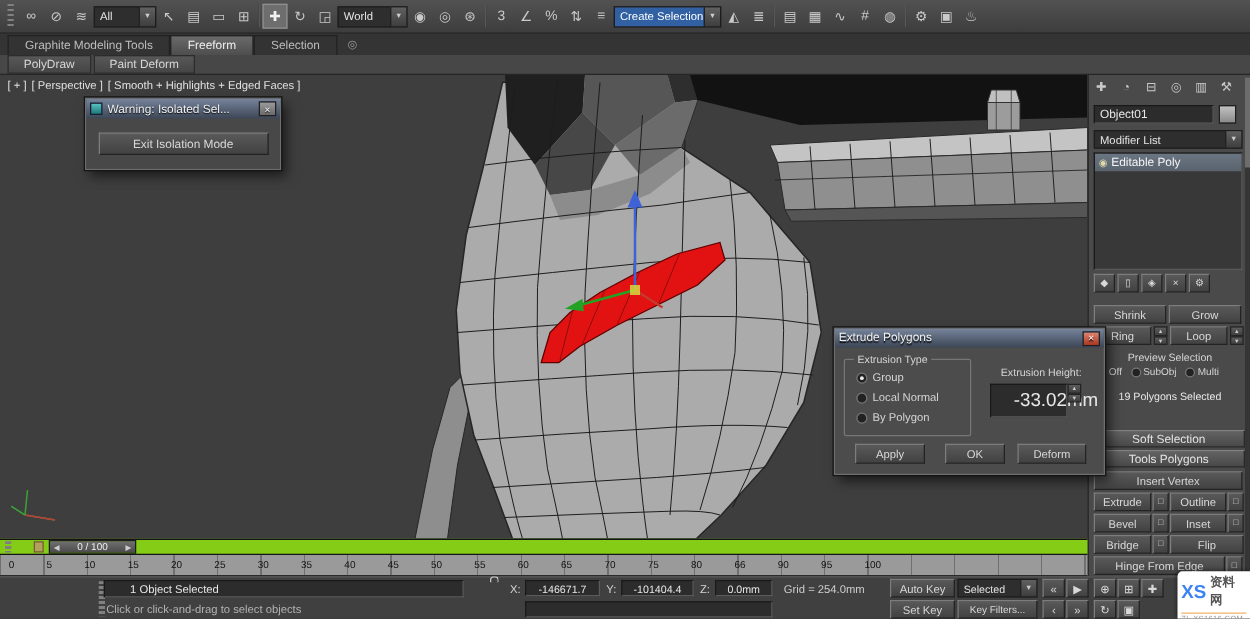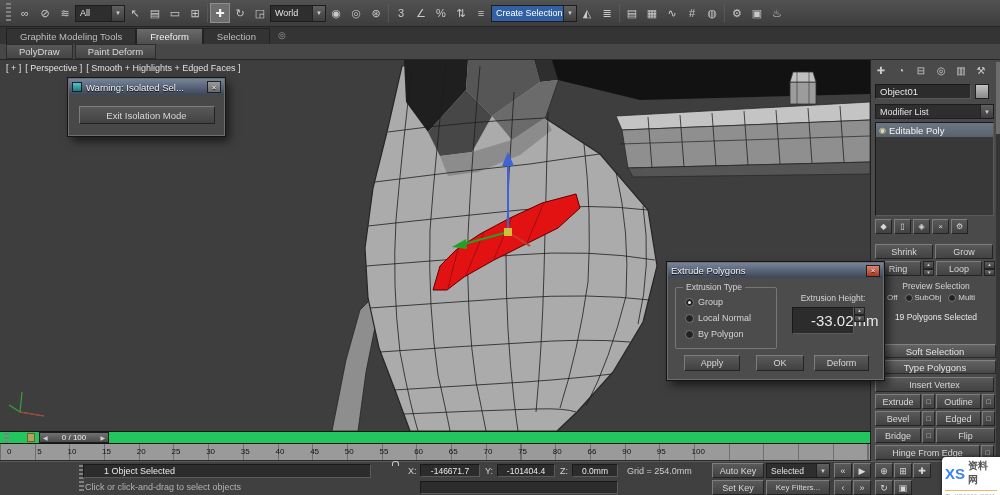--- a/index.html
+++ b/index.html
@@ -256,49 +256,49 @@
   <div class="abs" style="left:6px;top:233px;display:flex;gap:7px;align-items:center">
     <span class="radio on" style="width:8px;height:8px"></span>
     <span class="rlabel" style="font-size:8px;margin-left:-5px">Off</span>
     <span class="radio" style="width:8px;height:8px"></span>
     <span class="rlabel" style="font-size:8px;margin-left:-5px">SubObj</span>
     <span class="radio" style="width:8px;height:8px"></span>
     <span class="rlabel" style="font-size:8px;margin-left:-5px">Multi</span>
   </div>
   <div class="abs rlabel" style="left:0;top:252px;width:130px;text-align:center;font-size:8.5px;color:#e8e8e8">19 Polygons Selected</div>
   <div class="abs rollout" style="left:3px;top:284px;width:122px;height:14px">Soft Selection</div>
-  <div class="abs rollout" style="left:3px;top:300px;width:122px;height:14px">Type Polygons</div>
+  <div class="abs rollout" style="left:3px;top:300px;width:122px;height:14px">Tools Polygons</div>
   <div class="abs btn3d" style="left:4px;top:317px;width:119px;height:15px">Insert Vertex</div>
   <div class="abs" style="left:4px;top:334px;display:flex;gap:1px">
     <span class="btn3d" style="width:46px;height:15px">Extrude</span>
     <span class="btn3d sq" style="height:15px">□</span>
     <span class="btn3d" style="width:45px;height:15px">Outline</span>
     <span class="btn3d sq" style="height:15px">□</span>
   </div>
   <div class="abs" style="left:4px;top:351px;display:flex;gap:1px">
     <span class="btn3d" style="width:46px;height:15px">Bevel</span>
     <span class="btn3d sq" style="height:15px">□</span>
-    <span class="btn3d" style="width:45px;height:15px">Edged</span>
+    <span class="btn3d" style="width:45px;height:15px">Inset</span>
     <span class="btn3d sq" style="height:15px">□</span>
   </div>
   <div class="abs" style="left:4px;top:368px;display:flex;gap:1px">
     <span class="btn3d" style="width:46px;height:15px">Bridge</span>
     <span class="btn3d sq" style="height:15px">□</span>
     <span class="btn3d" style="width:59px;height:15px">Flip</span>
   </div>
   <div class="abs" style="left:4px;top:385px;display:flex;gap:1px">
     <span class="btn3d" style="width:105px;height:15px">Hinge From Edge</span>
     <span class="btn3d sq" style="height:15px">□</span>
   </div>
   <div class="abs" style="right:0;top:2px;width:4px;height:396px;background:#353535">
     <div style="width:4px;height:72px;background:#6d6d6d"></div>
   </div>
 </div>
 
-<div class="abs" style="left:0;top:431px;width:870px;height:13px;background:#22c55e;border-top:1px solid #141414;border-bottom:1px solid #141414;display:flex;align-items:center">
+<div class="abs" style="left:0;top:431px;width:870px;height:13px;background:#84cc16;border-top:1px solid #141414;border-bottom:1px solid #141414;display:flex;align-items:center">
   <span class="grip" style="height:9px"></span>
   <span style="width:8px;height:9px;background:#b3a05a;border:1px solid #6e6030;margin-left:14px"></span>
   <div style="margin-left:4px;width:70px;height:11px;background:linear-gradient(#707070,#4b4b4b);border:1px solid #1c1c1c;display:flex;align-items:center;justify-content:space-between;padding:0 3px">
     <span style="font-size:6px;color:#cfcfcf">◀</span>
     <span style="font-size:8px;color:#efefef">0 / 100</span>
     <span style="font-size:6px;color:#cfcfcf">▶</span>
   </div>
 </div>
 
 <div class="abs" style="left:0;top:444px;width:870px;height:17px;background:#9a9a9a;border-bottom:1px solid #2a2a2a;background-image:repeating-linear-gradient(90deg,rgba(0,0,0,.28) 0 1px,transparent 1px 34.7px)">

